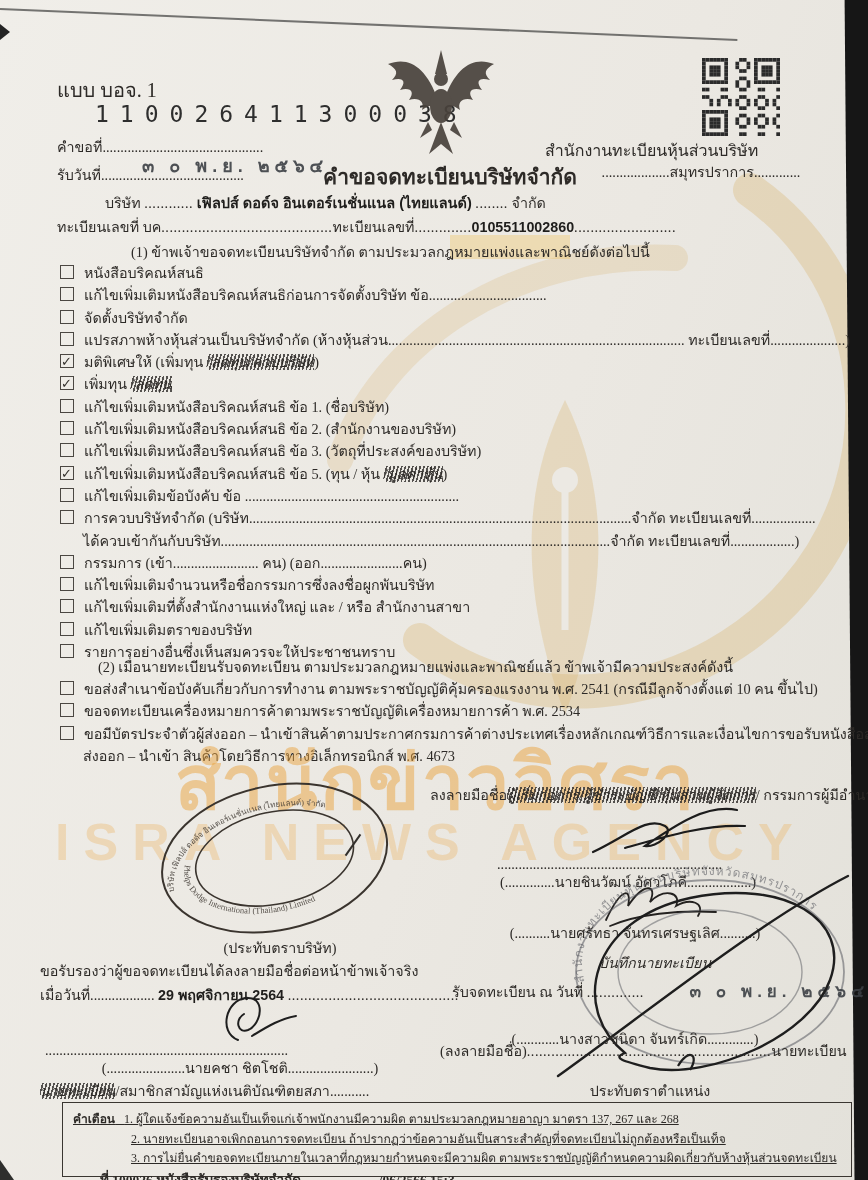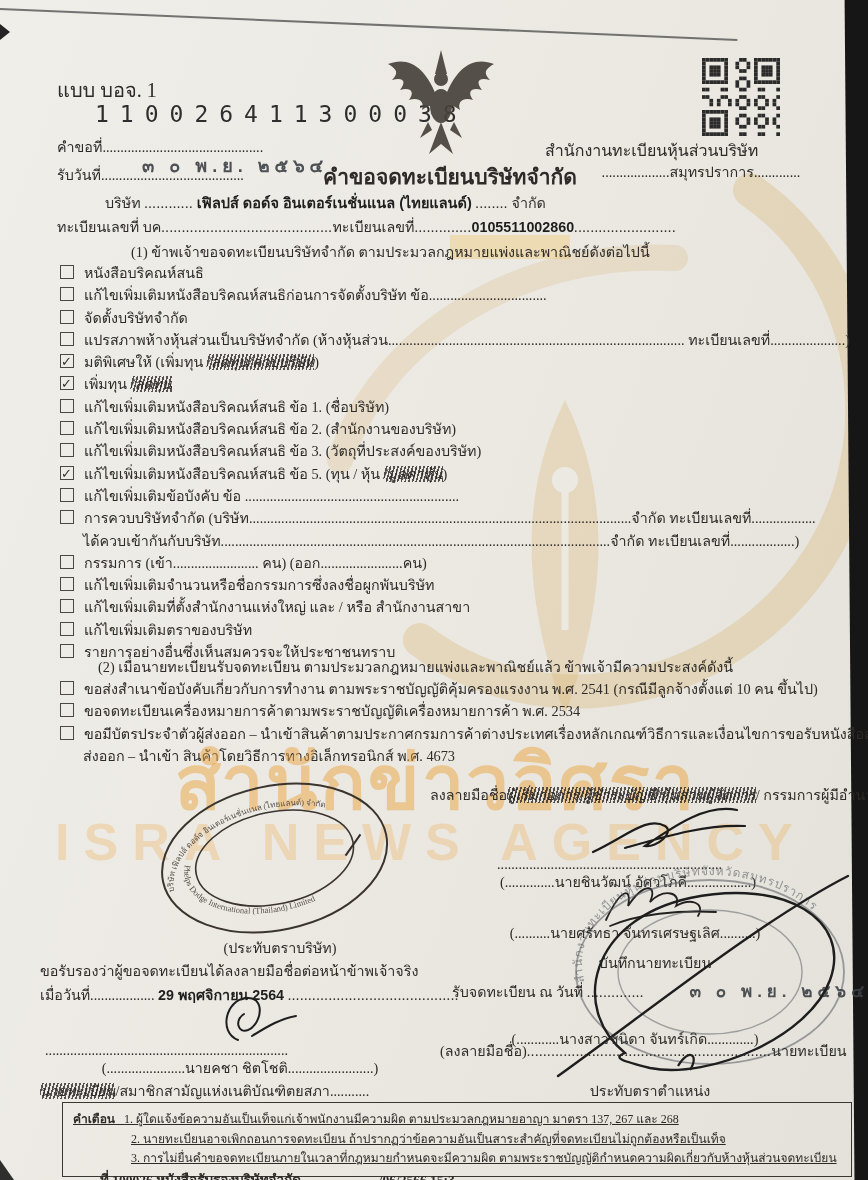--- a/index.html
+++ b/index.html
@@ -347,21 +347,21 @@
         <path id="rsTop" d="M 25,110 A 128,88 0 1 1 275,110" fill="none"></path>
       </defs>
     <ellipse cx="150" cy="100" rx="134" ry="92" fill="none" stroke="rgba(88,90,96,.55)" stroke-width="1.8"></ellipse>
     <ellipse cx="150" cy="100" rx="92" ry="62" fill="none" stroke="rgba(88,90,96,.5)" stroke-width="1.4"></ellipse>
     <text font-size="12" fill="rgba(88,90,96,.6)" letter-spacing="1">
       <textPath href="#rsTop">สำนักงานทะเบียนหุ้นส่วนบริษัทจังหวัดสมุทรปราการ</textPath>
     </text>
   </svg>
 
   <div class="abs fs14 ctr" style="left:455px;top:922px;width:360px;">(..........นายศรัทธา จันทรเศรษฐเลิศ..........)</div>
-  <div class="abs fs14 ctr" style="left:545px;top:952px;width:220px;">บันทึกนายทะเบียน</div>
+  <div class="abs fs14 ctr" style="left:545px;top:952px;width:220px;font-style:italic;">บันทึกนายทะเบียน</div>
   <div class="abs fs14" style="left:452px;top:977px;">
     <span>รับจดทะเบียน ณ วันที่</span>
     <span class="dotline">..............</span>
     <span class="stamp-date" style="font-size:17px;">๓ ๐ พ.ย. ๒๕๖๔</span>
     <span class="dotline">.......</span>
   </div>
 
   <svg class="abs" style="left:530px;top:858px;" width="345" height="225" viewBox="0 0 345 225">
     <path d="M 95,195 C 40,150 60,62 160,40 C 255,20 322,62 300,122 C 280,178 180,222 120,210 C 92,203 82,200 95,195 Z" fill="none" stroke="#1e1e1e" stroke-width="2.4"></path>
     <path d="M 28,218 C 120,152 232,62 318,18" fill="none" stroke="#1e1e1e" stroke-width="2.4" stroke-linecap="round"></path>

